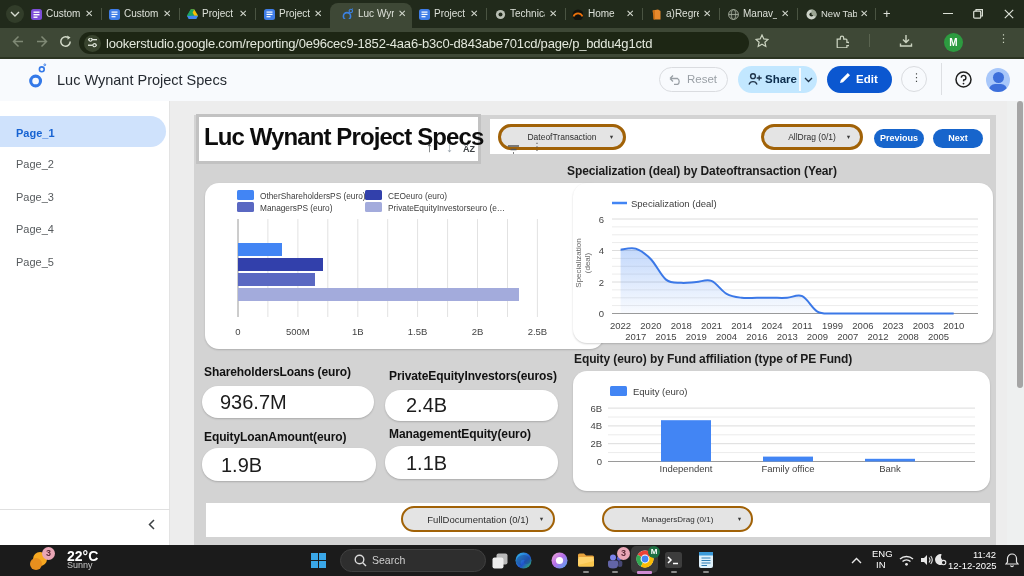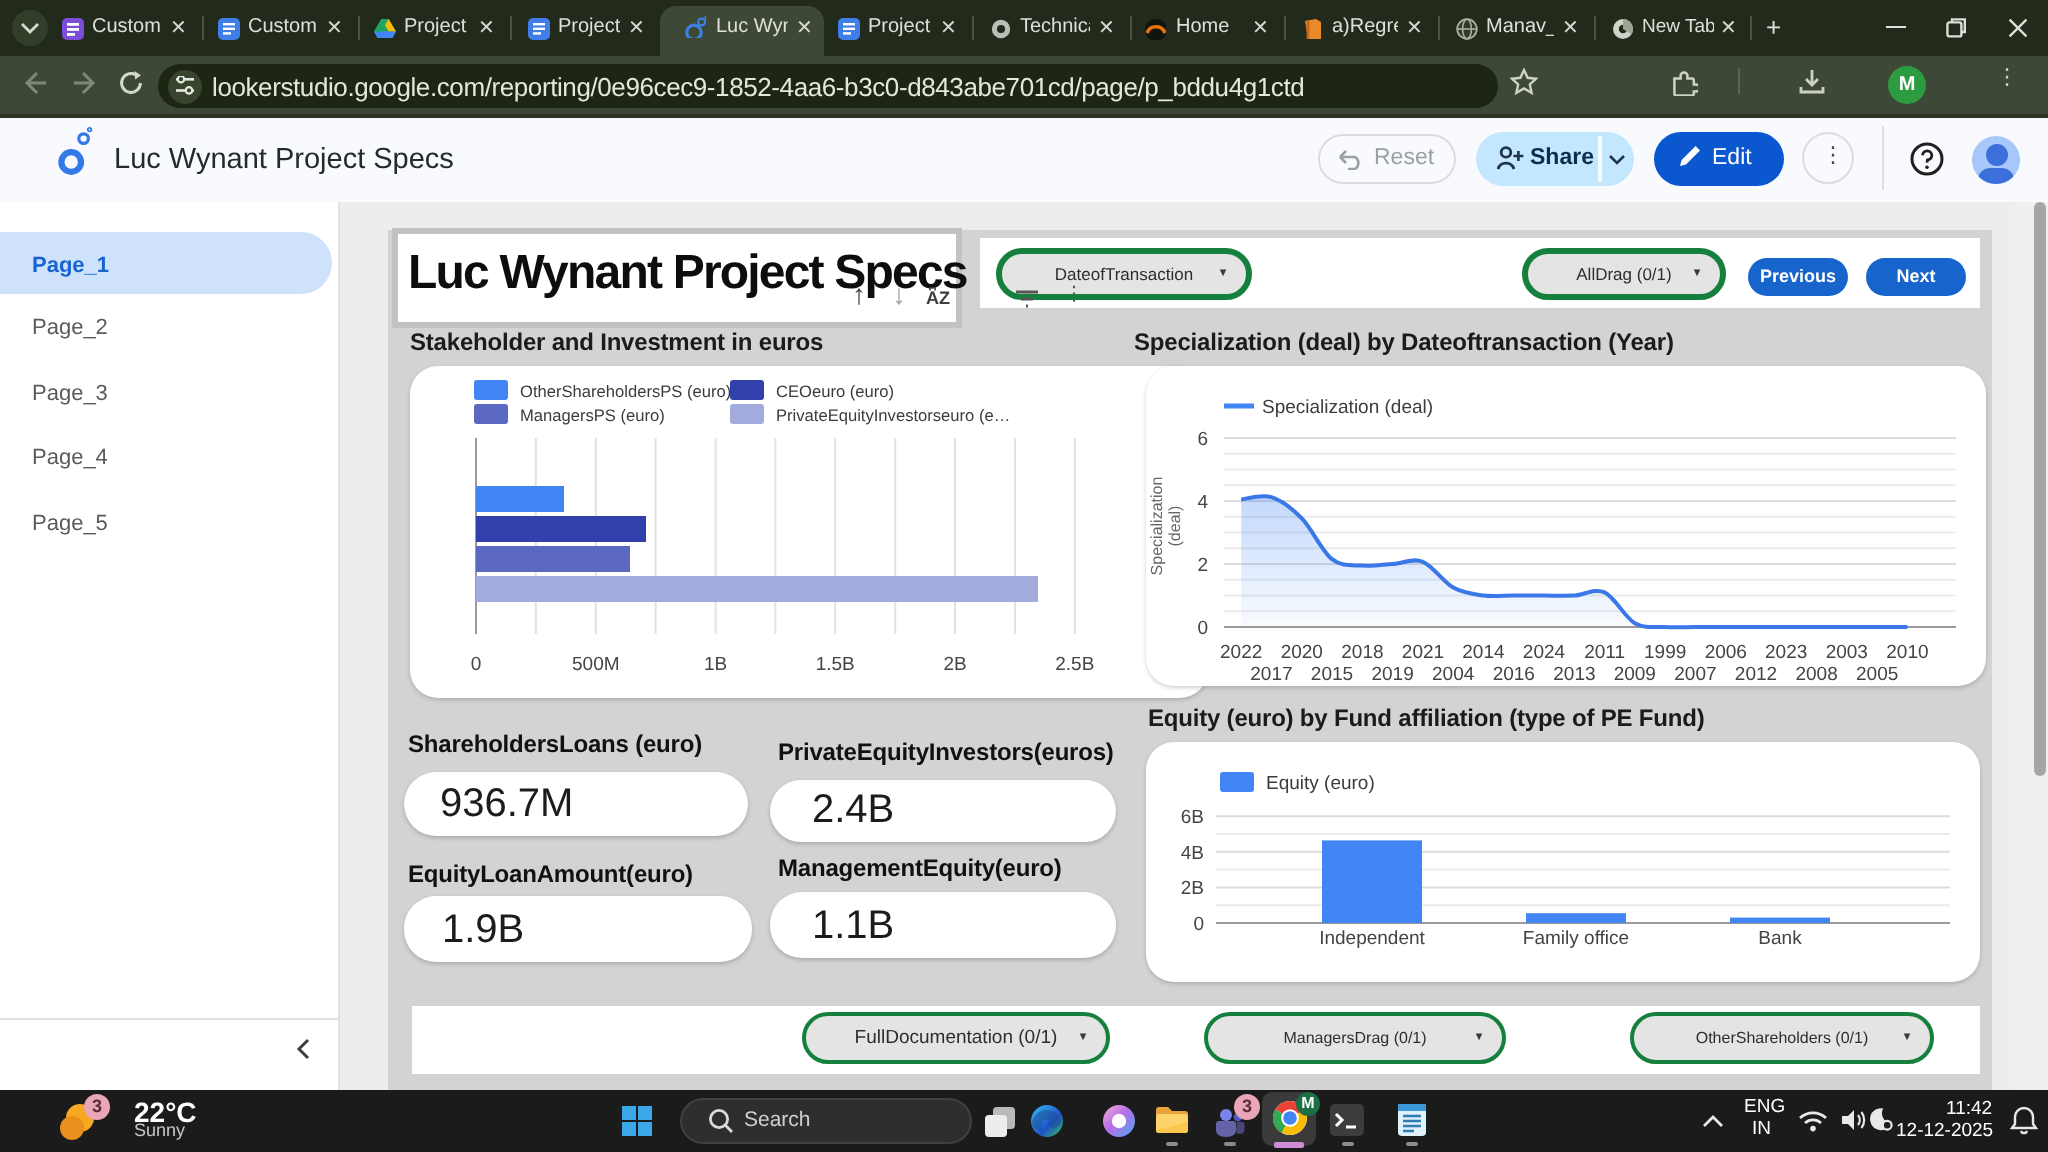--- a/index.html
+++ b/index.html
@@ -25,21 +25,21 @@
 .pill { position:absolute; border-radius:14px; font-size:11px; }
 
 #bodyarea { position:absolute; left:0; top:101px; width:1024px; height:444px; background:#ededed; }
 #sidebar { position:absolute; left:0; top:0; width:170px; height:444px; background:#fff; border-right:1px solid #e3e3e3; }
 .snav { position:absolute; left:16px; font-size:11px; color:#575b5e; }
 #page { position:absolute; left:194px; top:14px; width:802px; height:430px; background:#d3d3d3; }
 #scrolltrack { position:absolute; left:1007px; top:0; width:17px; height:444px; background:#eef0f0; }
 #scrollthumb { position:absolute; left:1017px; top:0; width:6px; height:287px; background:#a5a5a5; border-radius:3px; }
 .card { position:absolute; background:#fff; border-radius:14px; box-shadow:0 1px 2px rgba(0,0,0,0.18); }
 .ctitle { position:absolute; font-size:12px; letter-spacing:-0.1px; font-weight:bold; color:#1b1b1b; white-space:nowrap; }
-.chip { position:absolute; height:26px; background:#e4e4e4; border:3px solid #15803d; border-radius:13px; color:#2e2e2e; }
+.chip { position:absolute; height:26px; background:#e4e4e4; border:3px solid #a16207; border-radius:13px; color:#2e2e2e; }
 .chiptxt { position:absolute; top:50%; transform:translateY(-50%); width:100%; text-align:center; font-size:8.5px; }
 .chipcaret { position:absolute; right:8px; top:50%; transform:translateY(-50%) scale(0.8); font-size:7px; color:#3a3a3a; }
 .scorelbl { position:absolute; font-size:12px; letter-spacing:-0.1px; font-weight:bold; color:#111; white-space:nowrap; }
 .scoreval { position:absolute; background:#fff; border-radius:16px; box-shadow:0 1px 2px rgba(0,0,0,0.2); }
 .scorenum { position:absolute; font-size:20px; color:#1c1c1c; }
 
 #taskbar { position:absolute; left:0; top:545px; width:1024px; height:31px; background:#1b1b1b; }
 .tbw { position:absolute; color:#fff; }
 </style>
 </head>
@@ -223,21 +223,21 @@
     <div class="abs" style="left:765px;top:14px;font-size:11.5px;color:#0c2d4d;font-weight:bold">Share</div>
     <div class="abs" style="left:799px;top:9px;width:1.5px;height:23px;background:#f8fafd"></div>
     <svg class="abs" style="left:804px;top:18px" width="9" height="6">
         <path d="M1 1 L4.5 4.5 L8 1" stroke="#1f3349" stroke-width="1.3" fill="none"></path>
       </svg>
 
     <div class="pill" style="left:827px;top:7px;width:65px;height:27px;background:#0b57d0"></div>
     <svg class="abs" style="left:839px;top:13px" width="12" height="12">
         <path d="M1 11 L1.8 8 L8.8 1 L11 3.2 L4 10.2 Z" fill="#fff"></path>
       </svg>
-    <div class="abs" style="left:856px;top:14px;font-size:11.5px;color:#fff;font-weight:normal">Edit</div>
+    <div class="abs" style="left:856px;top:14px;font-size:11.5px;color:#fff;font-weight:bold">Edit</div>
 
     <div class="abs" style="left:901px;top:7px;width:26px;height:26px;border:1px solid #dadce0;border-radius:50%"></div>
     <div class="abs" style="left:911px;top:12px;font-size:11px;color:#444746">⋮</div>
     <div class="abs" style="left:941px;top:4px;width:1px;height:32px;background:#dddfe3"></div>
 
     <svg class="abs" style="left:955px;top:12px" width="17" height="17">
         <circle cx="8.5" cy="8.5" r="7.5" fill="none" stroke="#1f1f1f" stroke-width="1.5"></circle>
         <path d="M6.3 6.6 A2.3 2.3 0 1 1 8.7 9 L8.5 10.3" fill="none" stroke="#1f1f1f" stroke-width="1.4"></path>
         <circle cx="8.5" cy="12.6" r="0.9" fill="#1f1f1f"></circle>
       </svg>
@@ -278,21 +278,20 @@
         <div class="chiptxt">AllDrag (0/1)</div>
         <div class="chipcaret">▼</div>
       </div>
     <svg class="abs" style="left:508px;top:44px" width="12" height="10">
         <path d="M0 1 L11 1 M2.5 4.5 L8.5 4.5 M5 8 L6 8" stroke="#555" stroke-width="1.6"></path>
       </svg>
     <div class="abs" style="left:532px;top:40px;font-size:10px;color:#555;letter-spacing:0">⋮</div>
     <div class="abs" style="left:874px;top:28px;width:50px;height:19px;background:#1765cc;border-radius:10px;color:#fff;font-size:9px;text-align:center;line-height:19px;font-weight:bold">Previous</div>
     <div class="abs" style="left:933px;top:28px;width:50px;height:19px;background:#1765cc;border-radius:10px;color:#fff;font-size:9px;text-align:center;line-height:19px;font-weight:bold">Next</div>
 
-    <div class="ctitle" style="left:205px;top:63px">Stakeholder and Investment in euros</div>
     <div class="ctitle" style="left:567px;top:63px">Specialization (deal) by Dateoftransaction (Year)</div>
     <div class="ctitle" style="left:574px;top:251px">Equity (euro) by Fund affiliation (type of PE Fund)</div>
 
     <div class="card" id="chart1" style="left:205px;top:82px;width:399px;height:166px">
       <svg width="346" height="166" style="position:absolute;left:0;top:0">
         <g font-family="Liberation Sans, sans-serif" font-size="8.3" fill="#3c3c3c">
           <rect x="32" y="7" width="17" height="10" rx="1.5" fill="#4285f4"></rect>
             <text x="55" y="15.5">OtherShareholdersPS (euro)</text>
           <rect x="160" y="7" width="17" height="10" rx="1.5" fill="#3240ab"></rect>
             <text x="183" y="15.5">CEOeuro (euro)</text>
@@ -418,24 +417,20 @@
 
     <div class="abs" style="left:206px;top:402px;width:784px;height:34px;background:#fff"></div>
     <div class="chip" style="left:401px;top:405px;width:154px;border-width:2.5px">
         <div class="chiptxt" style="font-size:9.5px">FullDocumentation (0/1)</div>
         <div class="chipcaret">▼</div>
       </div>
     <div class="chip" style="left:602px;top:405px;width:151px;border-width:2.5px">
         <div class="chiptxt" style="font-size:8px">ManagersDrag (0/1)</div>
         <div class="chipcaret">▼</div>
       </div>
-    <div class="chip" style="left:815px;top:405px;width:152px;border-width:2.5px">
-        <div class="chiptxt" style="font-size:8px">OtherShareholders (0/1)</div>
-        <div class="chipcaret">▼</div>
-      </div>
     <div id="scrolltrack"></div>
     <div id="scrollthumb"></div>
   </div>
   <div id="taskbar">
 
     <svg class="abs" style="left:28px;top:5px" width="21" height="21">
         <circle cx="12" cy="9" r="7" fill="#f6a821"></circle>
         <circle cx="8" cy="14" r="6" fill="#e88f1e"></circle>
       </svg>
     <div class="abs" style="left:42px;top:2px;width:13px;height:13px;border-radius:50%;background:#e9a6b6;color:#5d2b38;font-size:9px;font-weight:bold;text-align:center;line-height:13px">3</div>

